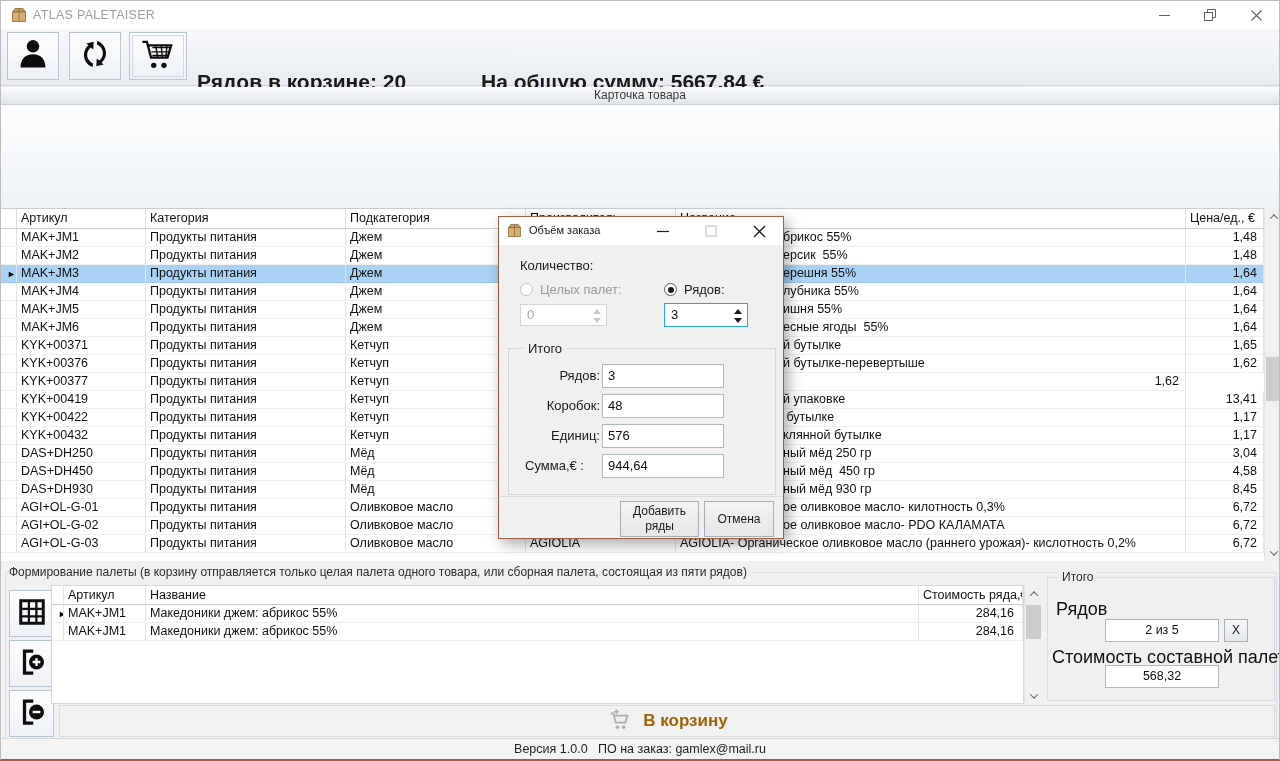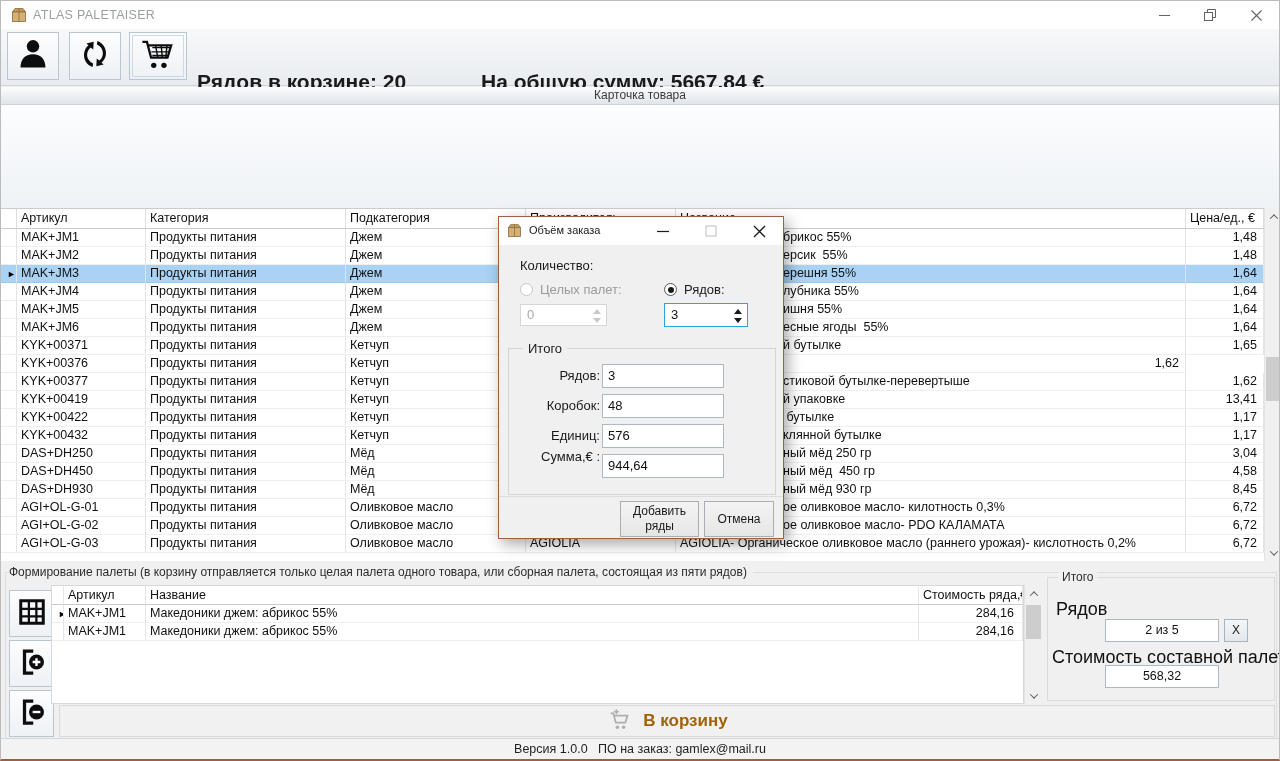--- a/index.html
+++ b/index.html
@@ -288,30 +288,30 @@
           <div class="pc c-name frag">й бутылке</div>
           <div class="pc c-price">1,65</div>
         </div>
 
         <div class="prow">
           <div class="pc"><span class="selmark"></span></div>
           <div class="pc">KYK+00376</div>
           <div class="pc">Продукты питания</div>
           <div class="pc">Кетчуп</div>
           <div class="pc"></div>
+          <div class="pc c-name frag">й бутылке-перевертыше</div>
           <div class="pc c-price">1,62</div>
         </div>
 
         <div class="prow">
           <div class="pc"><span class="selmark"></span></div>
           <div class="pc">KYK+00377</div>
           <div class="pc">Продукты питания</div>
           <div class="pc">Кетчуп</div>
           <div class="pc"></div>
-          <div class="pc c-name frag">стиковой бутылке-перевертыше</div>
           <div class="pc c-price">1,62</div>
         </div>
 
         <div class="prow">
           <div class="pc"><span class="selmark"></span></div>
           <div class="pc">KYK+00419</div>
           <div class="pc">Продукты питания</div>
           <div class="pc">Кетчуп</div>
           <div class="pc"></div>
           <div class="pc c-name frag">й упаковке</div>
@@ -540,21 +540,21 @@
     </div>
 
     <div class="dgroup">
       <span class="dgroup-label">Итого</span>
       <span class="drow-label" style="top:19px;">Рядов:</span>
       <div class="dval" style="top:15px;">3</div>
       <span class="drow-label" style="top:49px;">Коробок:</span>
       <div class="dval" style="top:45px;">48</div>
       <span class="drow-label" style="top:79px;">Единиц:</span>
       <div class="dval" style="top:75px;">576</div>
-      <span class="drow-label" style="top:100px;">Сумма,€ :</span>
+      <span class="drow-label" style="top:109px;text-align:center;">Сумма,€ :</span>
       <div class="dval" style="top:105px;">944,64</div>
     </div>
 
     <div class="dbtnstrip">
       <div class="dbtn dbtn-add">Добавить ряды</div>
       <div class="dbtn dbtn-cancel">Отмена</div>
     </div>
   </div>
 
 </div>

